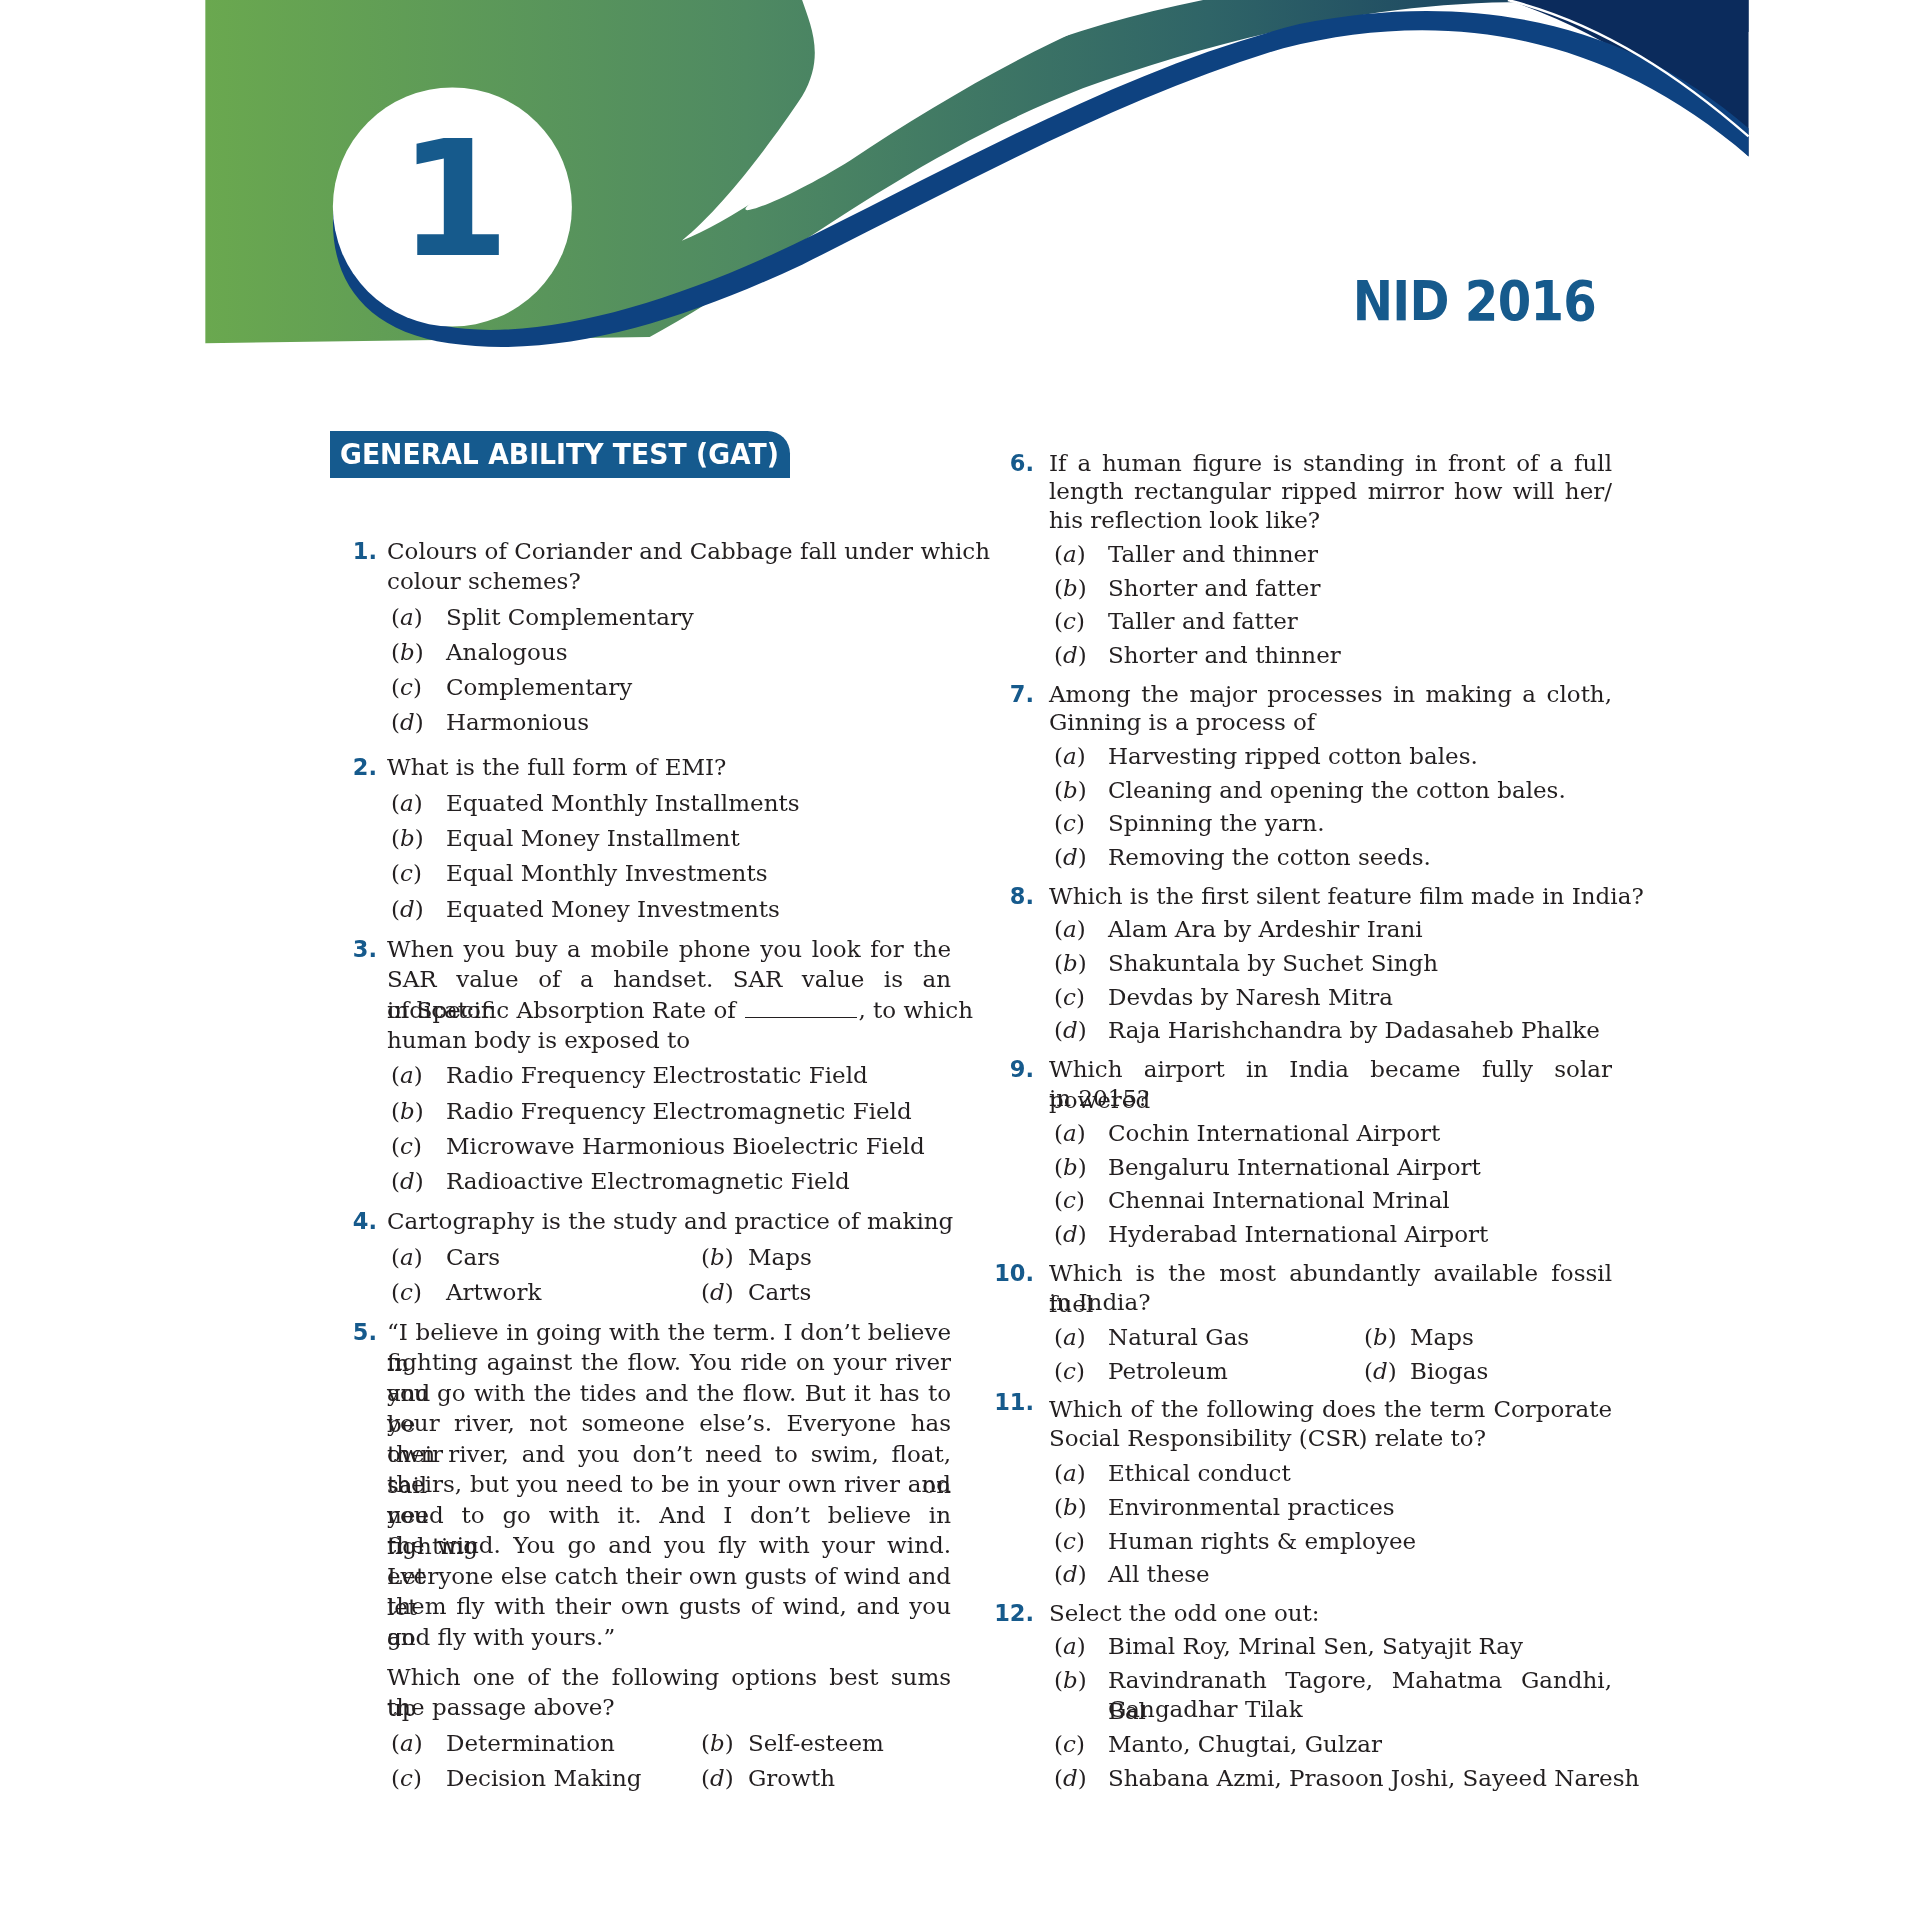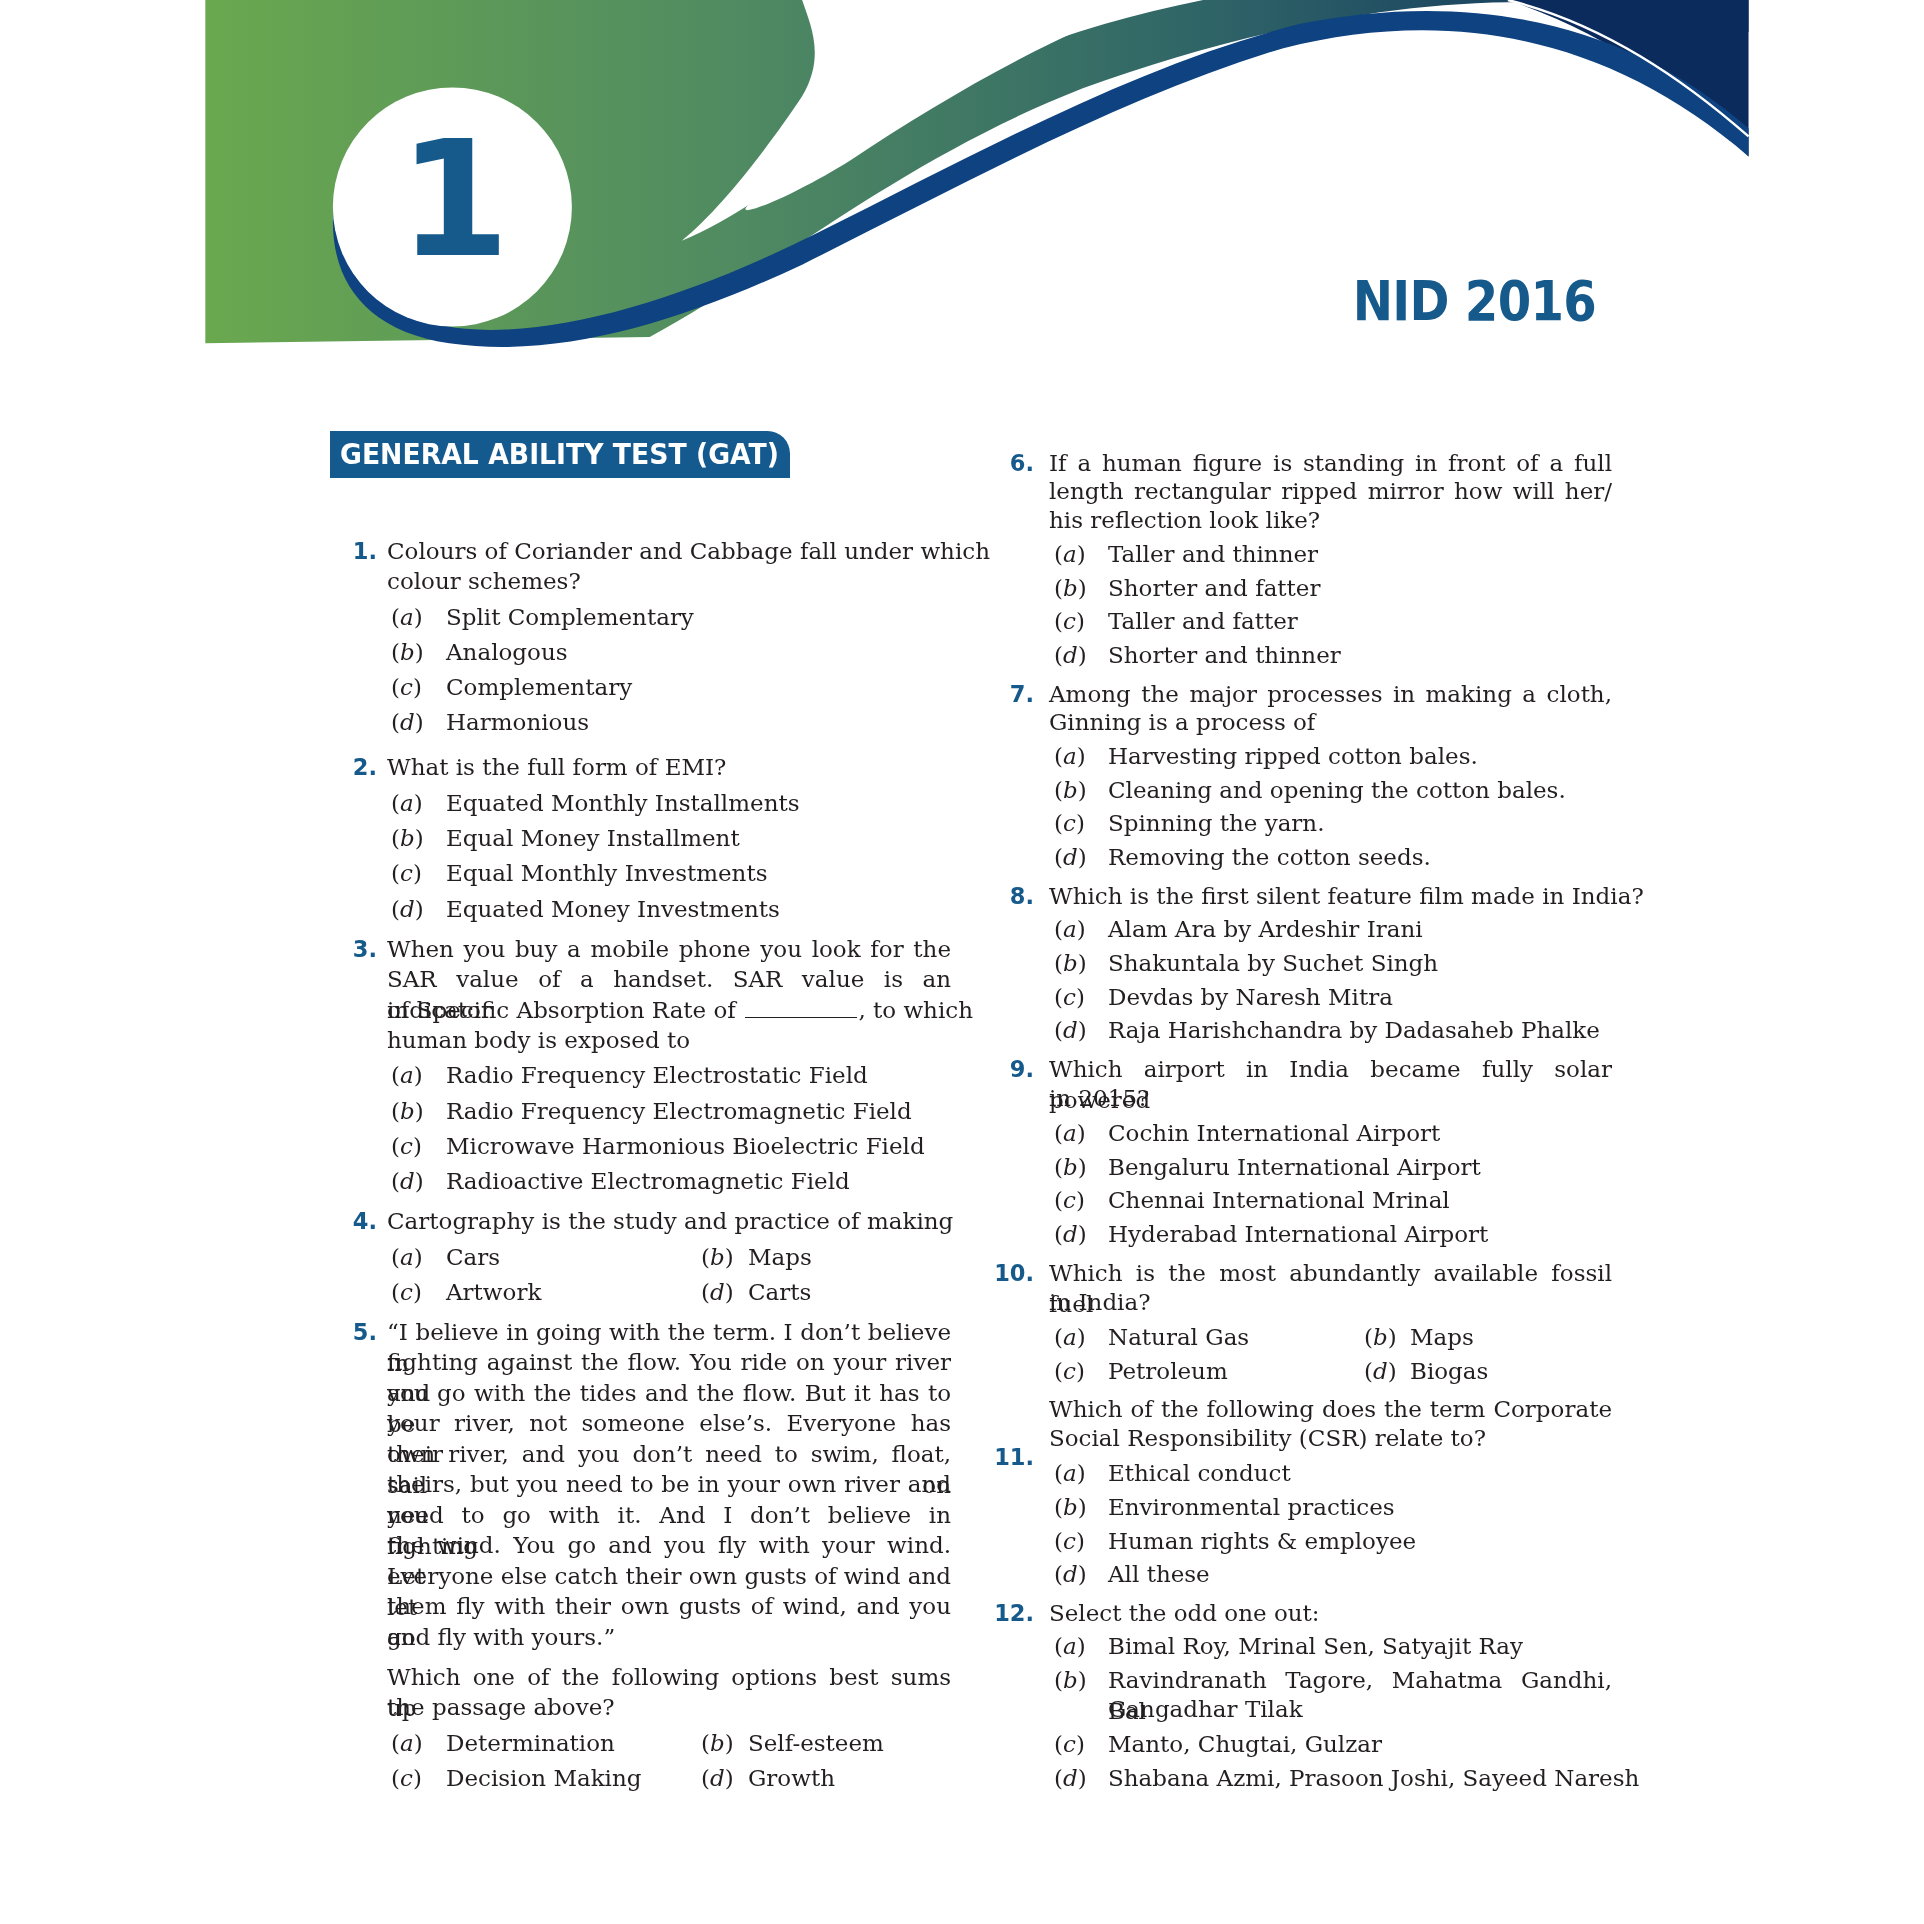--- a/index.html
+++ b/index.html
@@ -245,21 +245,21 @@
       <div class="opt-text" style="left:1108px;top:1322px">Natural Gas</div>
       <div class="opt-label" style="left:1364px;top:1322px">(<i>b</i>)</div>
       <div class="opt-text" style="left:1410px;top:1322px">Maps</div>
       <div class="opt-label" style="left:1054px;top:1356px">(<i>c</i>)</div>
       <div class="opt-text" style="left:1108px;top:1356px">Petroleum</div>
       <div class="opt-label" style="left:1364px;top:1356px">(<i>d</i>)</div>
       <div class="opt-text" style="left:1410px;top:1356px">Biogas</div>
     </div>
 
     <div>
-      <div class="qnum" style="left:987px;top:1442px;width:47px">11.</div>
+      <div class="qnum" style="left:987px;top:1387px;width:47px">11.</div>
       <div class="ln just" style="left:1049px;top:1394px;width:563px">Which of the following does the term Corporate</div>
       <div class="ln" style="left:1049px;top:1423px">Social Responsibility (CSR) relate to?</div>
       <div class="opt-label" style="left:1054px;top:1458px">(<i>a</i>)</div>
       <div class="opt-text" style="left:1108px;top:1458px">Ethical conduct</div>
       <div class="opt-label" style="left:1054px;top:1492px">(<i>b</i>)</div>
       <div class="opt-text" style="left:1108px;top:1492px">Environmental practices</div>
       <div class="opt-label" style="left:1054px;top:1526px">(<i>c</i>)</div>
       <div class="opt-text" style="left:1108px;top:1526px">Human rights &amp; employee</div>
       <div class="opt-label" style="left:1054px;top:1559px">(<i>d</i>)</div>
       <div class="opt-text" style="left:1108px;top:1559px">All these</div>

